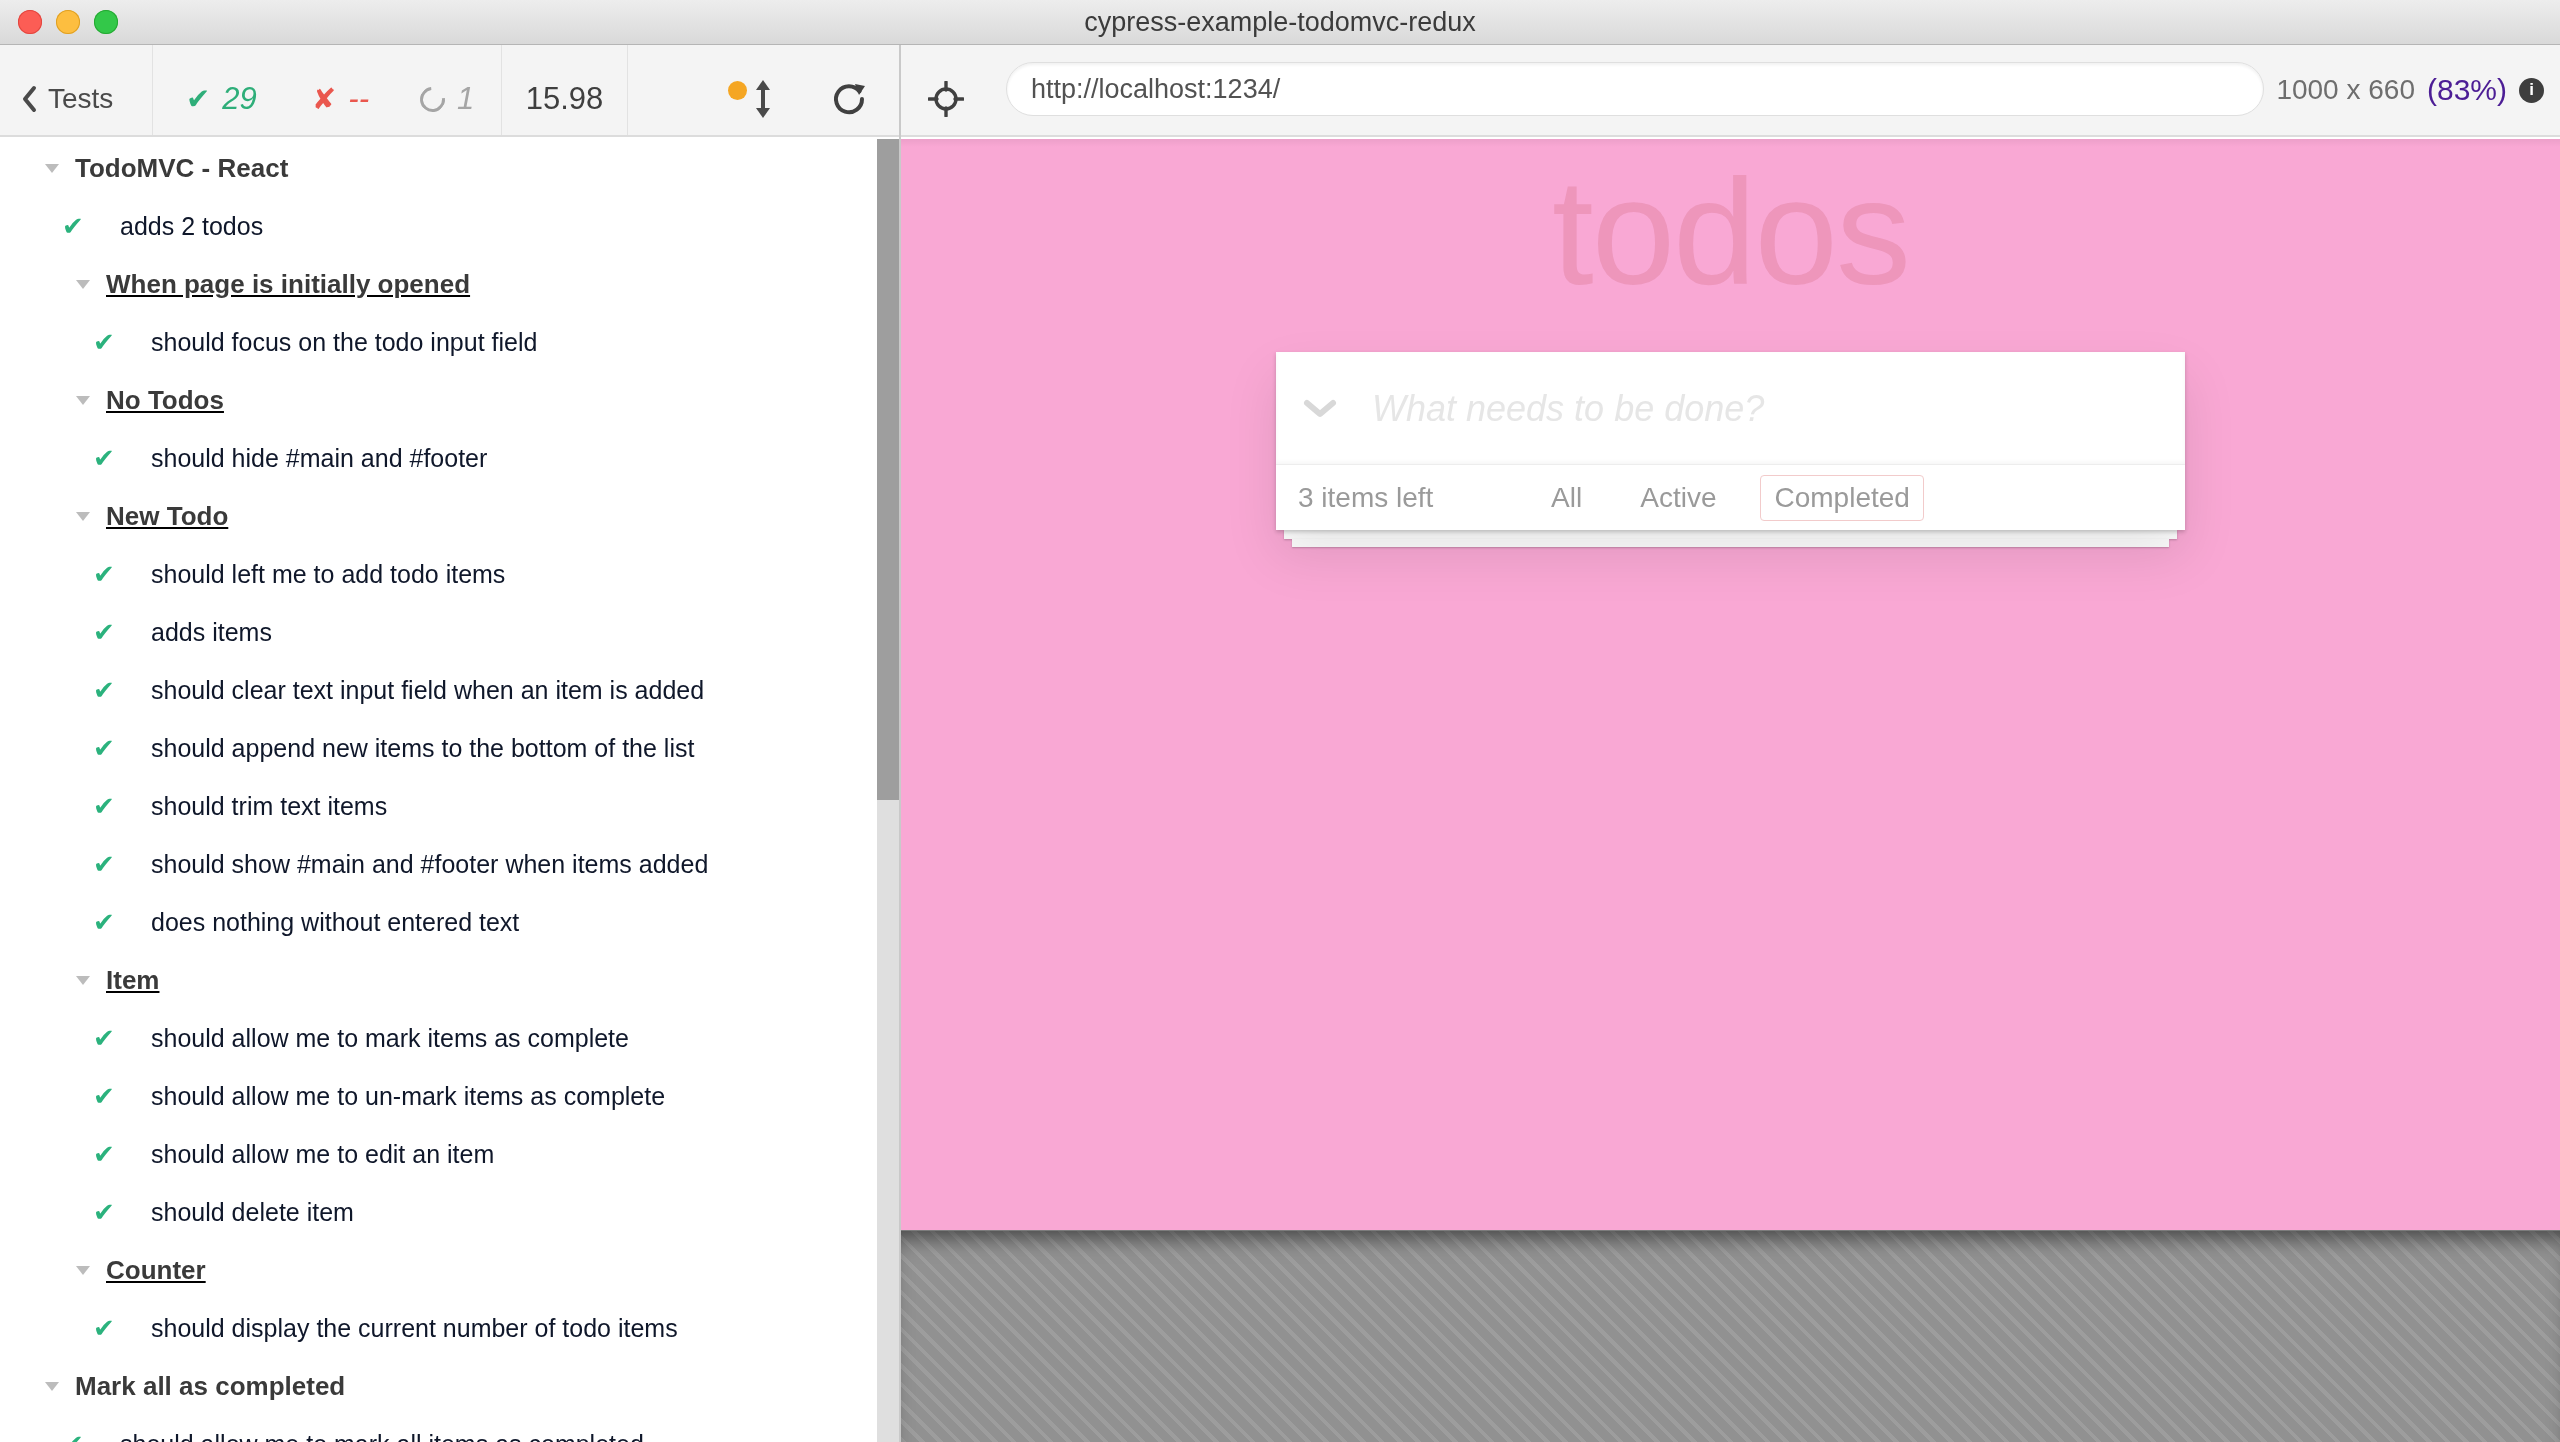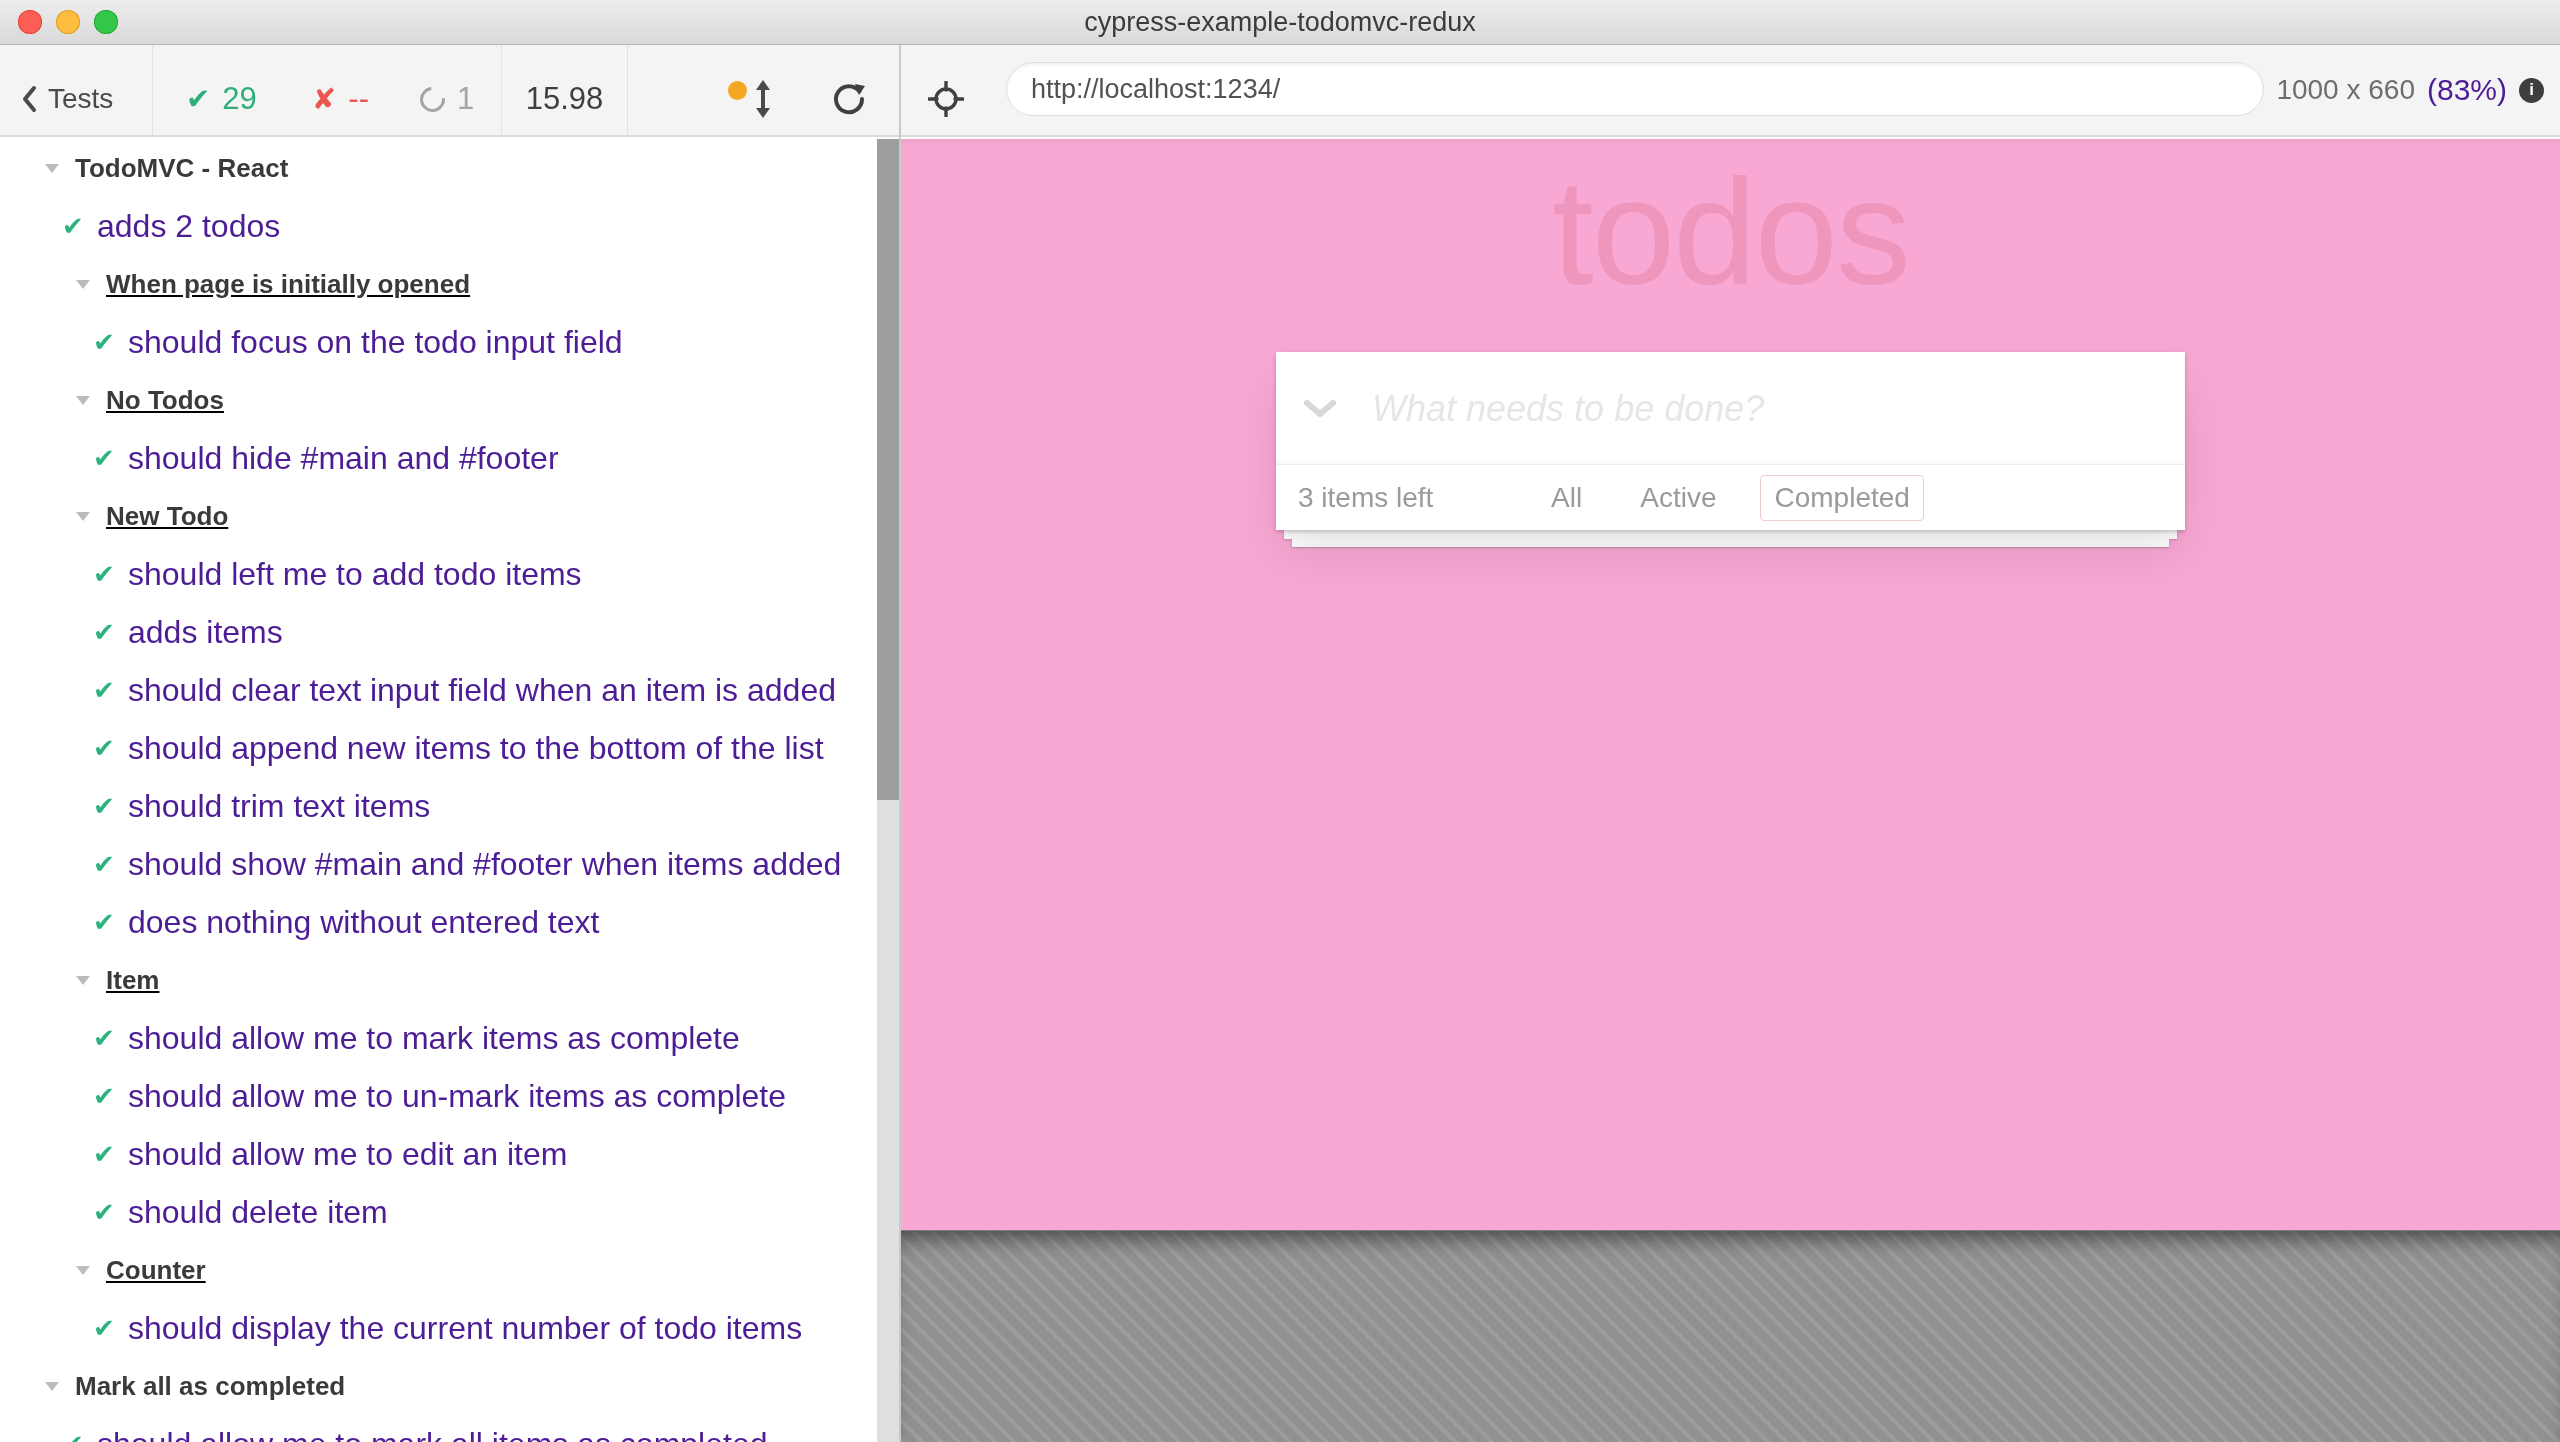--- a/index.html
+++ b/index.html
@@ -22,21 +22,21 @@
   .toolbar { position:absolute; left:0; top:45px; width:2560px; height:92px;
     background:#f4f4f4; border-bottom:2px solid #dcdcdc; }
   .tb-sep { position:absolute; top:0; bottom:0; width:1px; background:#e2e2e2; }
   .tb-item { position:absolute; top:0; height:108px; display:flex; align-items:center; }
   .back-btn { left:20px; gap:10px; color:#4a4a4a; font-size:28px; font-weight:500; cursor:pointer; }
   .stat { gap:12px; }
   .stat-pass { left:186px; color:#2eae79; }
   .stat-fail { left:312px; color:#ea574e; }
   .stat-pend { left:420px; color:#a5a5a5; }
   .stat .glyph { font-family:"DejaVu Sans", sans-serif; font-weight:bold; font-size:29px; line-height:1; }
-  .stat .count { font-size:31px; }
+  .stat .count { font-size:31px;font-style:italic; }
   .pend-ring { width:25px; height:25px; border:3px solid #a5a5a5; border-radius:50%;
     border-top-color:transparent; transform:rotate(38deg); }
   .duration { left:502px; width:125px; justify-content:center; font-size:31px; color:#3f3f3f; }
   .orange-dot { position:absolute; left:728px; top:36px; width:19px; height:19px;
     border-radius:50%; background:#f5a623; }
   .updown { left:752px; }
   .refresh { left:831px; cursor:pointer; }
 
   
   .selector-btn { left:928px; cursor:pointer; }
@@ -56,21 +56,21 @@
   .reporter { position:absolute; left:0; top:139px; width:877px; height:1303px;
     background:#fff; overflow:hidden; }
   .pass-strip { position:absolute; left:0; top:139px; width:18px; height:1303px; background:#33bb84; }
   .rows { position:absolute; left:18px; top:0; right:0; }
   .row { height:58px; display:flex; align-items:center; cursor:pointer; }
   .row .tri { width:0; height:0; border-left:7px solid transparent;
     border-right:7px solid transparent; border-top:9px solid #bcbcbc; margin-right:16px; }
   .row .check { font-family:"DejaVu Sans", sans-serif; color:#2bb27d; font-size:26px;
     font-weight:bold; width:26px; margin-right:9px; line-height:1; }
   .row.suite .row-label { font-size:26px; font-weight:600; color:#3a3a3a; }
-  .row.test  .row-label { font-size:32px; color:#4c1d95; }
+  .row.test  .row-label { font-size:25px; color:#0f172a;margin-left:23px; }
   .row.suite.lvl0 { padding-left:27px; }
   .row.suite.lvl1 { padding-left:58px;text-decoration:underline; }
   .row.test.lvl1  { padding-left:44px; }
   .row.test.lvl2  { padding-left:75px; }
 
   
   .scroll-track { position:absolute; left:877px; top:139px; width:22px; height:1303px; background:#dfdfdf; }
   .scroll-thumb { position:absolute; left:0; top:0; width:22px; height:661px; background:#9e9e9e; }
   .aut-divider { position:absolute; left:899px; top:45px; width:2px; height:1397px; background:#c9c9c9; }
 

